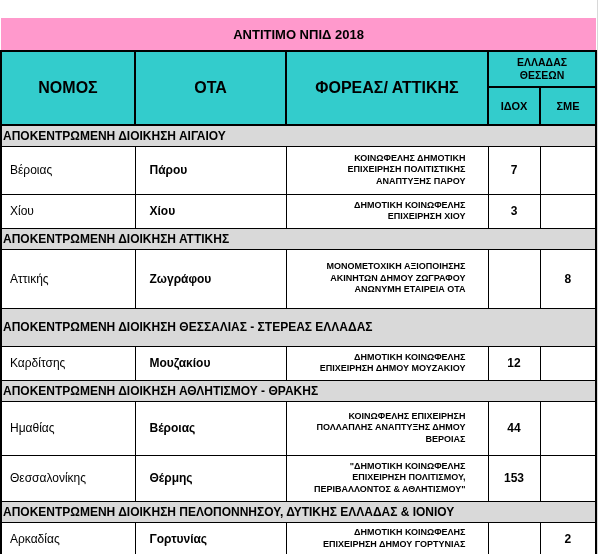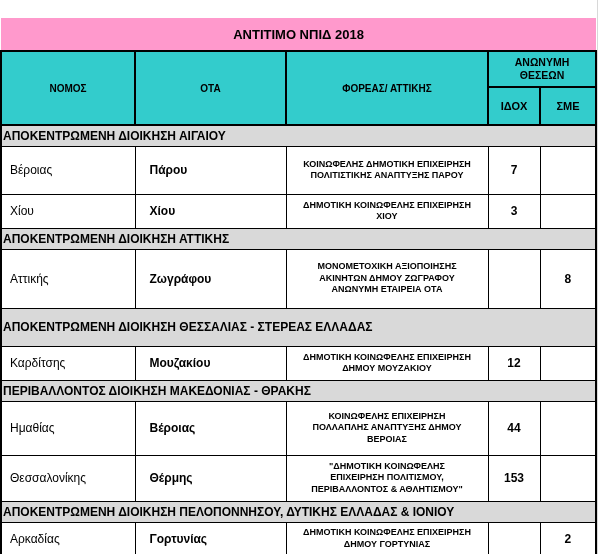--- a/index.html
+++ b/index.html
@@ -23,35 +23,35 @@
   tr td:last-child{border-right-width:2px;}
   
   td.title-cell{
     background:var(--title-bg,#FF99CC);
     border:none;border-bottom:2px solid var(--border,#000);
     text-align:center;font-weight:bold;font-size:13px;
   }
   
   td.head{
     background:var(--header-bg,#33CCCC);
-    border-width:2px;text-align:center;font-weight:bold;font-size:10px;
+    border-width:2px;text-align:center;font-weight:bold;font-size:16px;
   }
   td.head-sub{font-size:10.5px;line-height:1.2;padding:0 18px;}
   td.head-small{font-size:11px;}
   
   td.section-cell{
     background:var(--section-bg,#D9D9D9);
     text-align:left;font-weight:bold;font-size:12px;
   }
   
   td.c-nomos{font-size:12px;padding-left:8px;}
   td.c-ota{font-size:12px;font-weight:bold;padding-left:14px;}
   td.c-foreas{
-    font-size:9px;font-weight:bold;text-align:center;
-    line-height:11.5px;padding:1px 16px;
+    font-size:9px;font-weight:bold;text-align:right;
+    line-height:11.5px;padding:1px 22px;
   }
   td.c-num{font-size:12px;font-weight:bold;text-align:center;}
   
   td.blank-cell{border:none;background:#fff;}
   td.total-cell{
     background:var(--total-bg,#D9D9D9);
     border-width:2px;font-weight:bold;text-align:left;
   }
   td.total-label{font-size:10px;}
   td.total-num{font-size:12px;}
@@ -71,21 +71,21 @@
 
     <tbody>
         <tr style="height:33px">
       <td colspan="5" class="title-cell">ΑΝΤΙΤΙΜΟ ΝΠΙΔ 2018</td>
     </tr>
 
     <tr style="height:36px">
       <td rowspan="2" class="head">ΝΟΜΟΣ</td>
       <td rowspan="2" class="head">ΟΤΑ</td>
       <td rowspan="2" class="head">ΦΟΡΕΑΣ/ ΑΤΤΙΚΗΣ</td>
-      <td colspan="2" class="head head-sub">ΑΝΩΝΥΜΗ ΘΕΣΕΩΝ</td>
+      <td colspan="2" class="head head-sub">ΕΛΛΑΔΑΣ ΘΕΣΕΩΝ</td>
     </tr>
     <tr style="height:38px">
       <td class="head head-small">ΙΔΟΧ</td>
       <td class="head head-small">ΣΜΕ</td>
     </tr>
 
     <tr style="height:21px">
       <td colspan="5" class="section-cell">ΑΠΟΚΕΝΤΡΩΜΕΝΗ ΔΙΟΙΚΗΣΗ ΑΙΓΑΙΟΥ</td>
     </tr>
     <tr style="height:48px">
@@ -119,21 +119,21 @@
     </tr>
     <tr style="height:34px">
       <td class="c-nomos">Καρδίτσης</td>
       <td class="c-ota">Μουζακίου</td>
       <td class="c-foreas">ΔΗΜΟΤΙΚΗ ΚΟΙΝΩΦΕΛΗΣ ΕΠΙΧΕΙΡΗΣΗ ΔΗΜΟΥ ΜΟΥΖΑΚΙΟΥ</td>
       <td class="c-num">12</td>
       <td class="c-num"></td>
     </tr>
 
     <tr style="height:21px">
-      <td colspan="5" class="section-cell">ΠΕΡΙΒΑΛΛΟΝΤΟΣ ΔΙΟΙΚΗΣΗ ΜΑΚΕΔΟΝΙΑΣ - ΘΡΑΚΗΣ</td>
+      <td colspan="5" class="section-cell">ΑΠΟΚΕΝΤΡΩΜΕΝΗ ΔΙΟΙΚΗΣΗ ΑΘΛΗΤΙΣΜΟΥ - ΘΡΑΚΗΣ</td>
     </tr>
     <tr style="height:54px">
       <td class="c-nomos">Ημαθίας</td>
       <td class="c-ota">Βέροιας</td>
       <td class="c-foreas">ΚΟΙΝΩΦΕΛΗΣ ΕΠΙΧΕΙΡΗΣΗ ΠΟΛΛΑΠΛΗΣ ΑΝΑΠΤΥΞΗΣ ΔΗΜΟΥ ΒΕΡΟΙΑΣ</td>
       <td class="c-num">44</td>
       <td class="c-num"></td>
     </tr>
     <tr style="height:46px">
       <td class="c-nomos">Θεσσαλονίκης</td>

